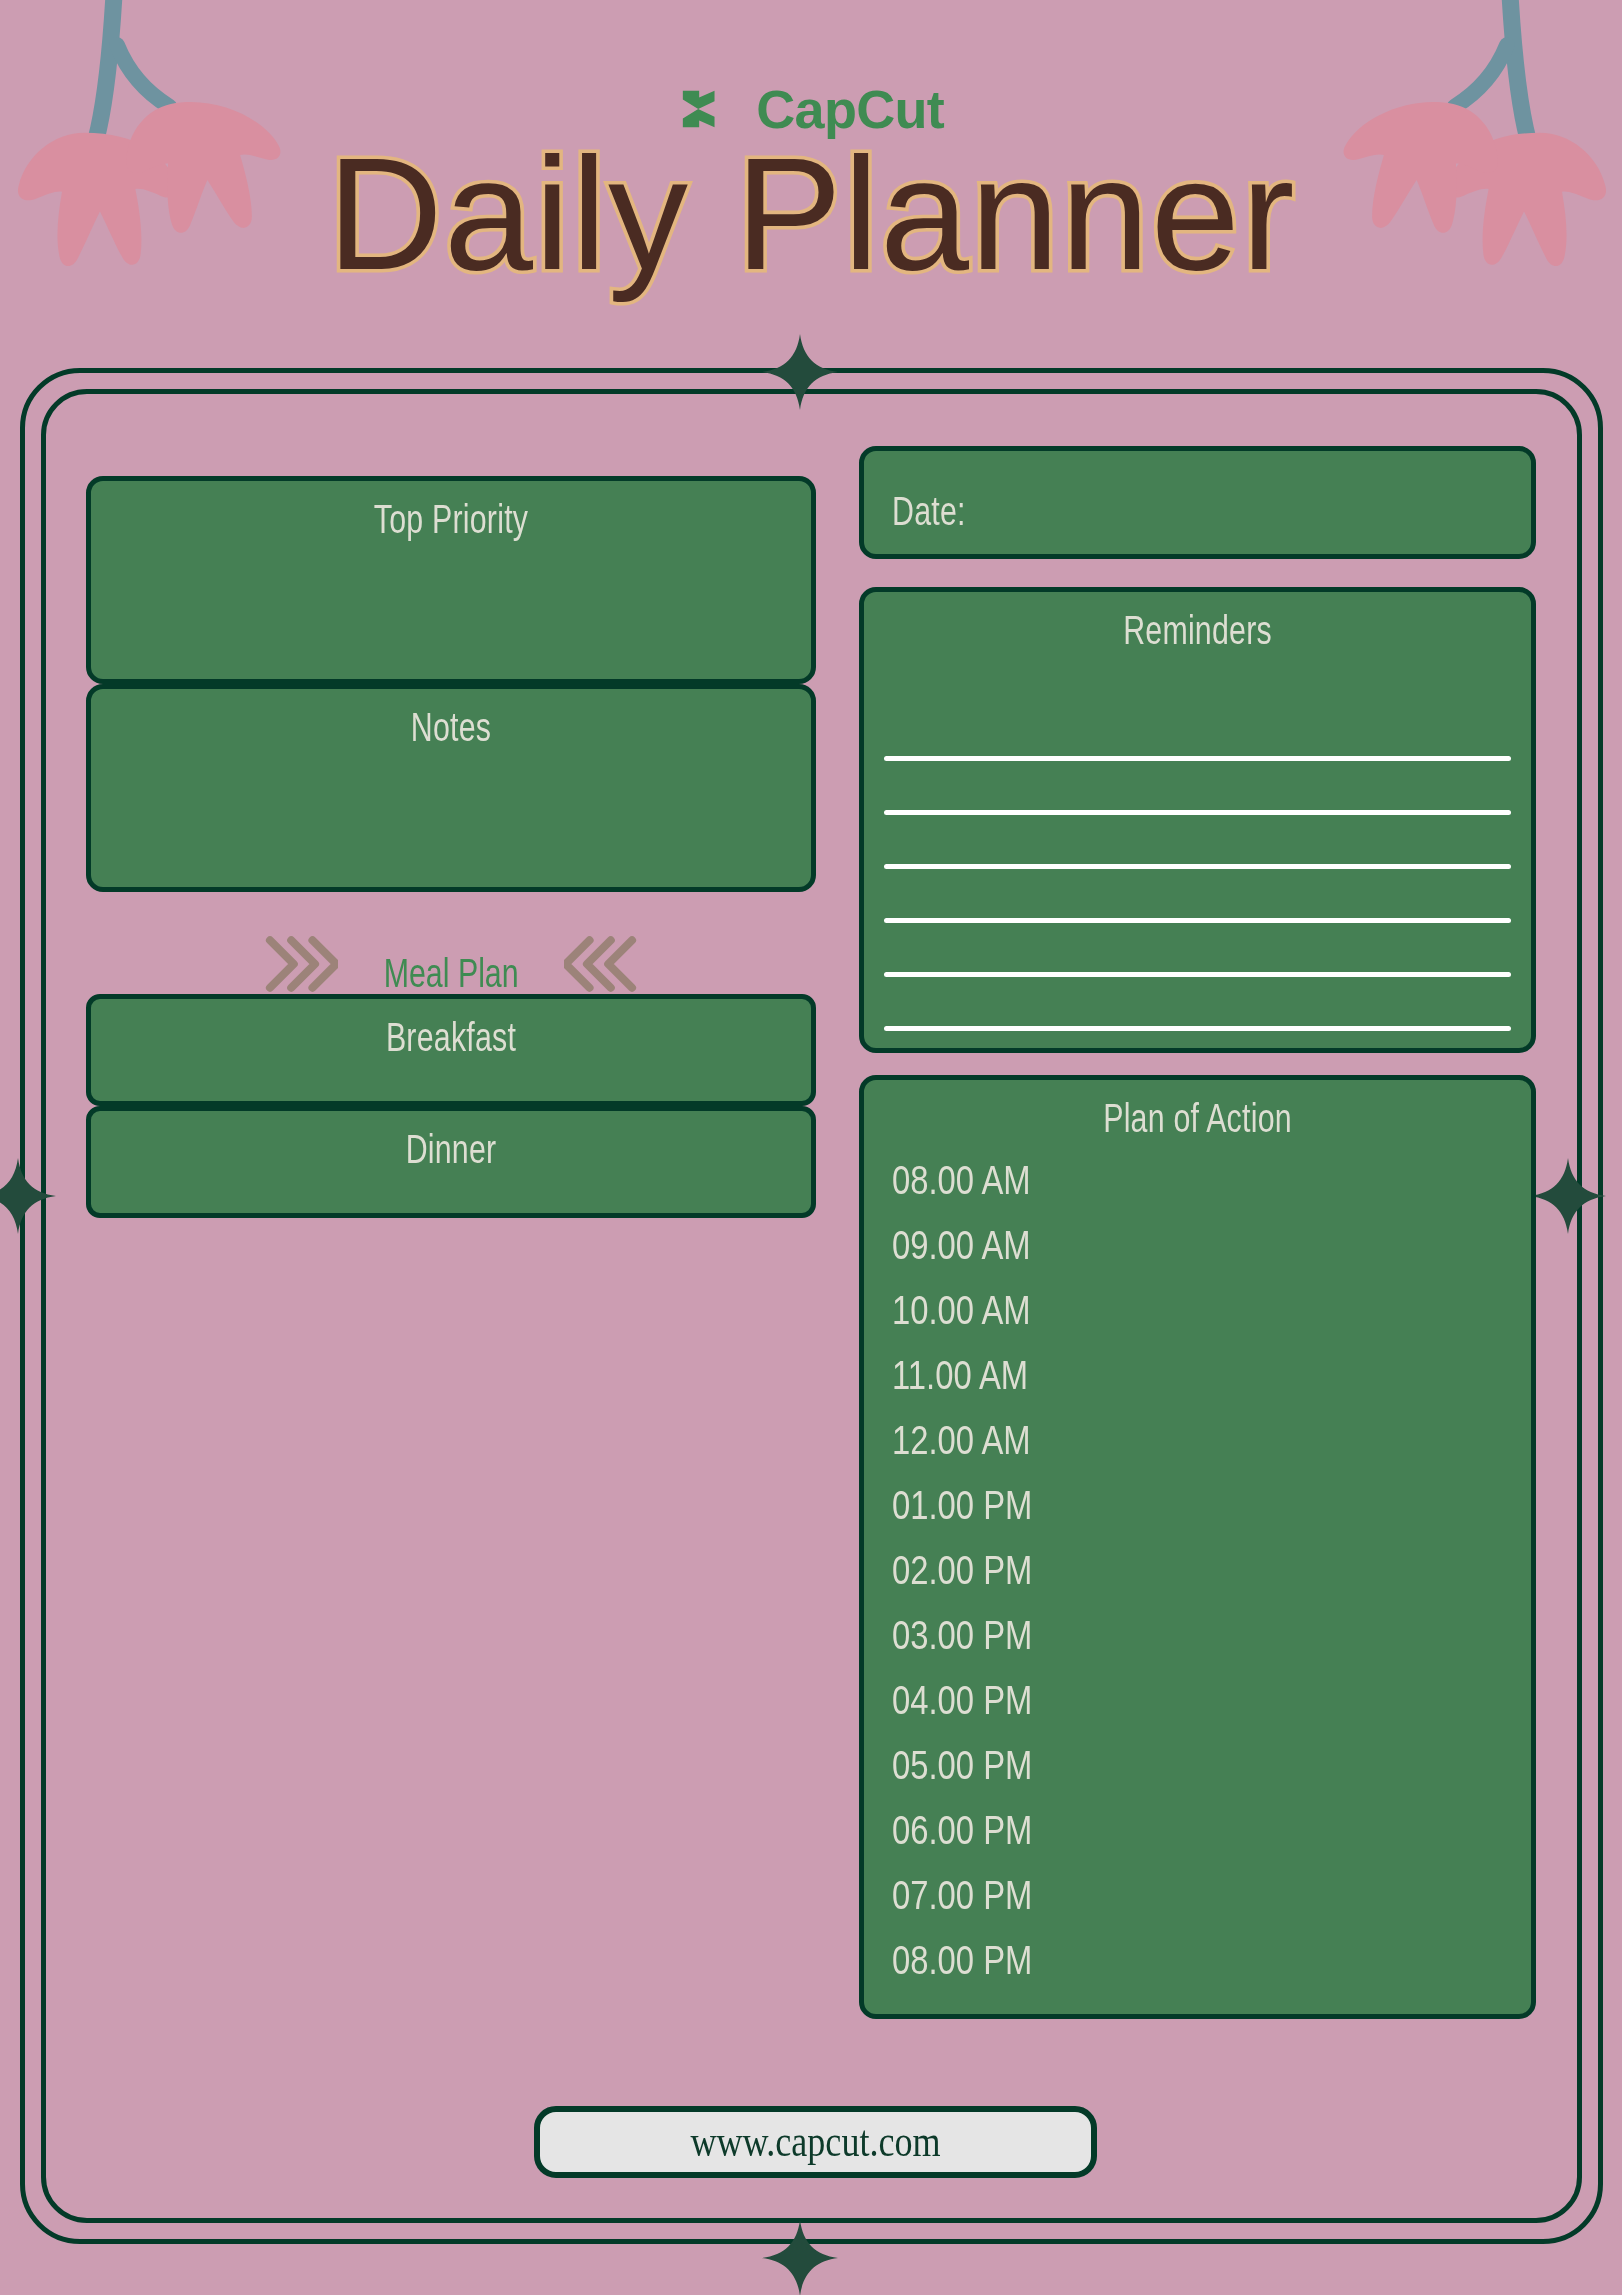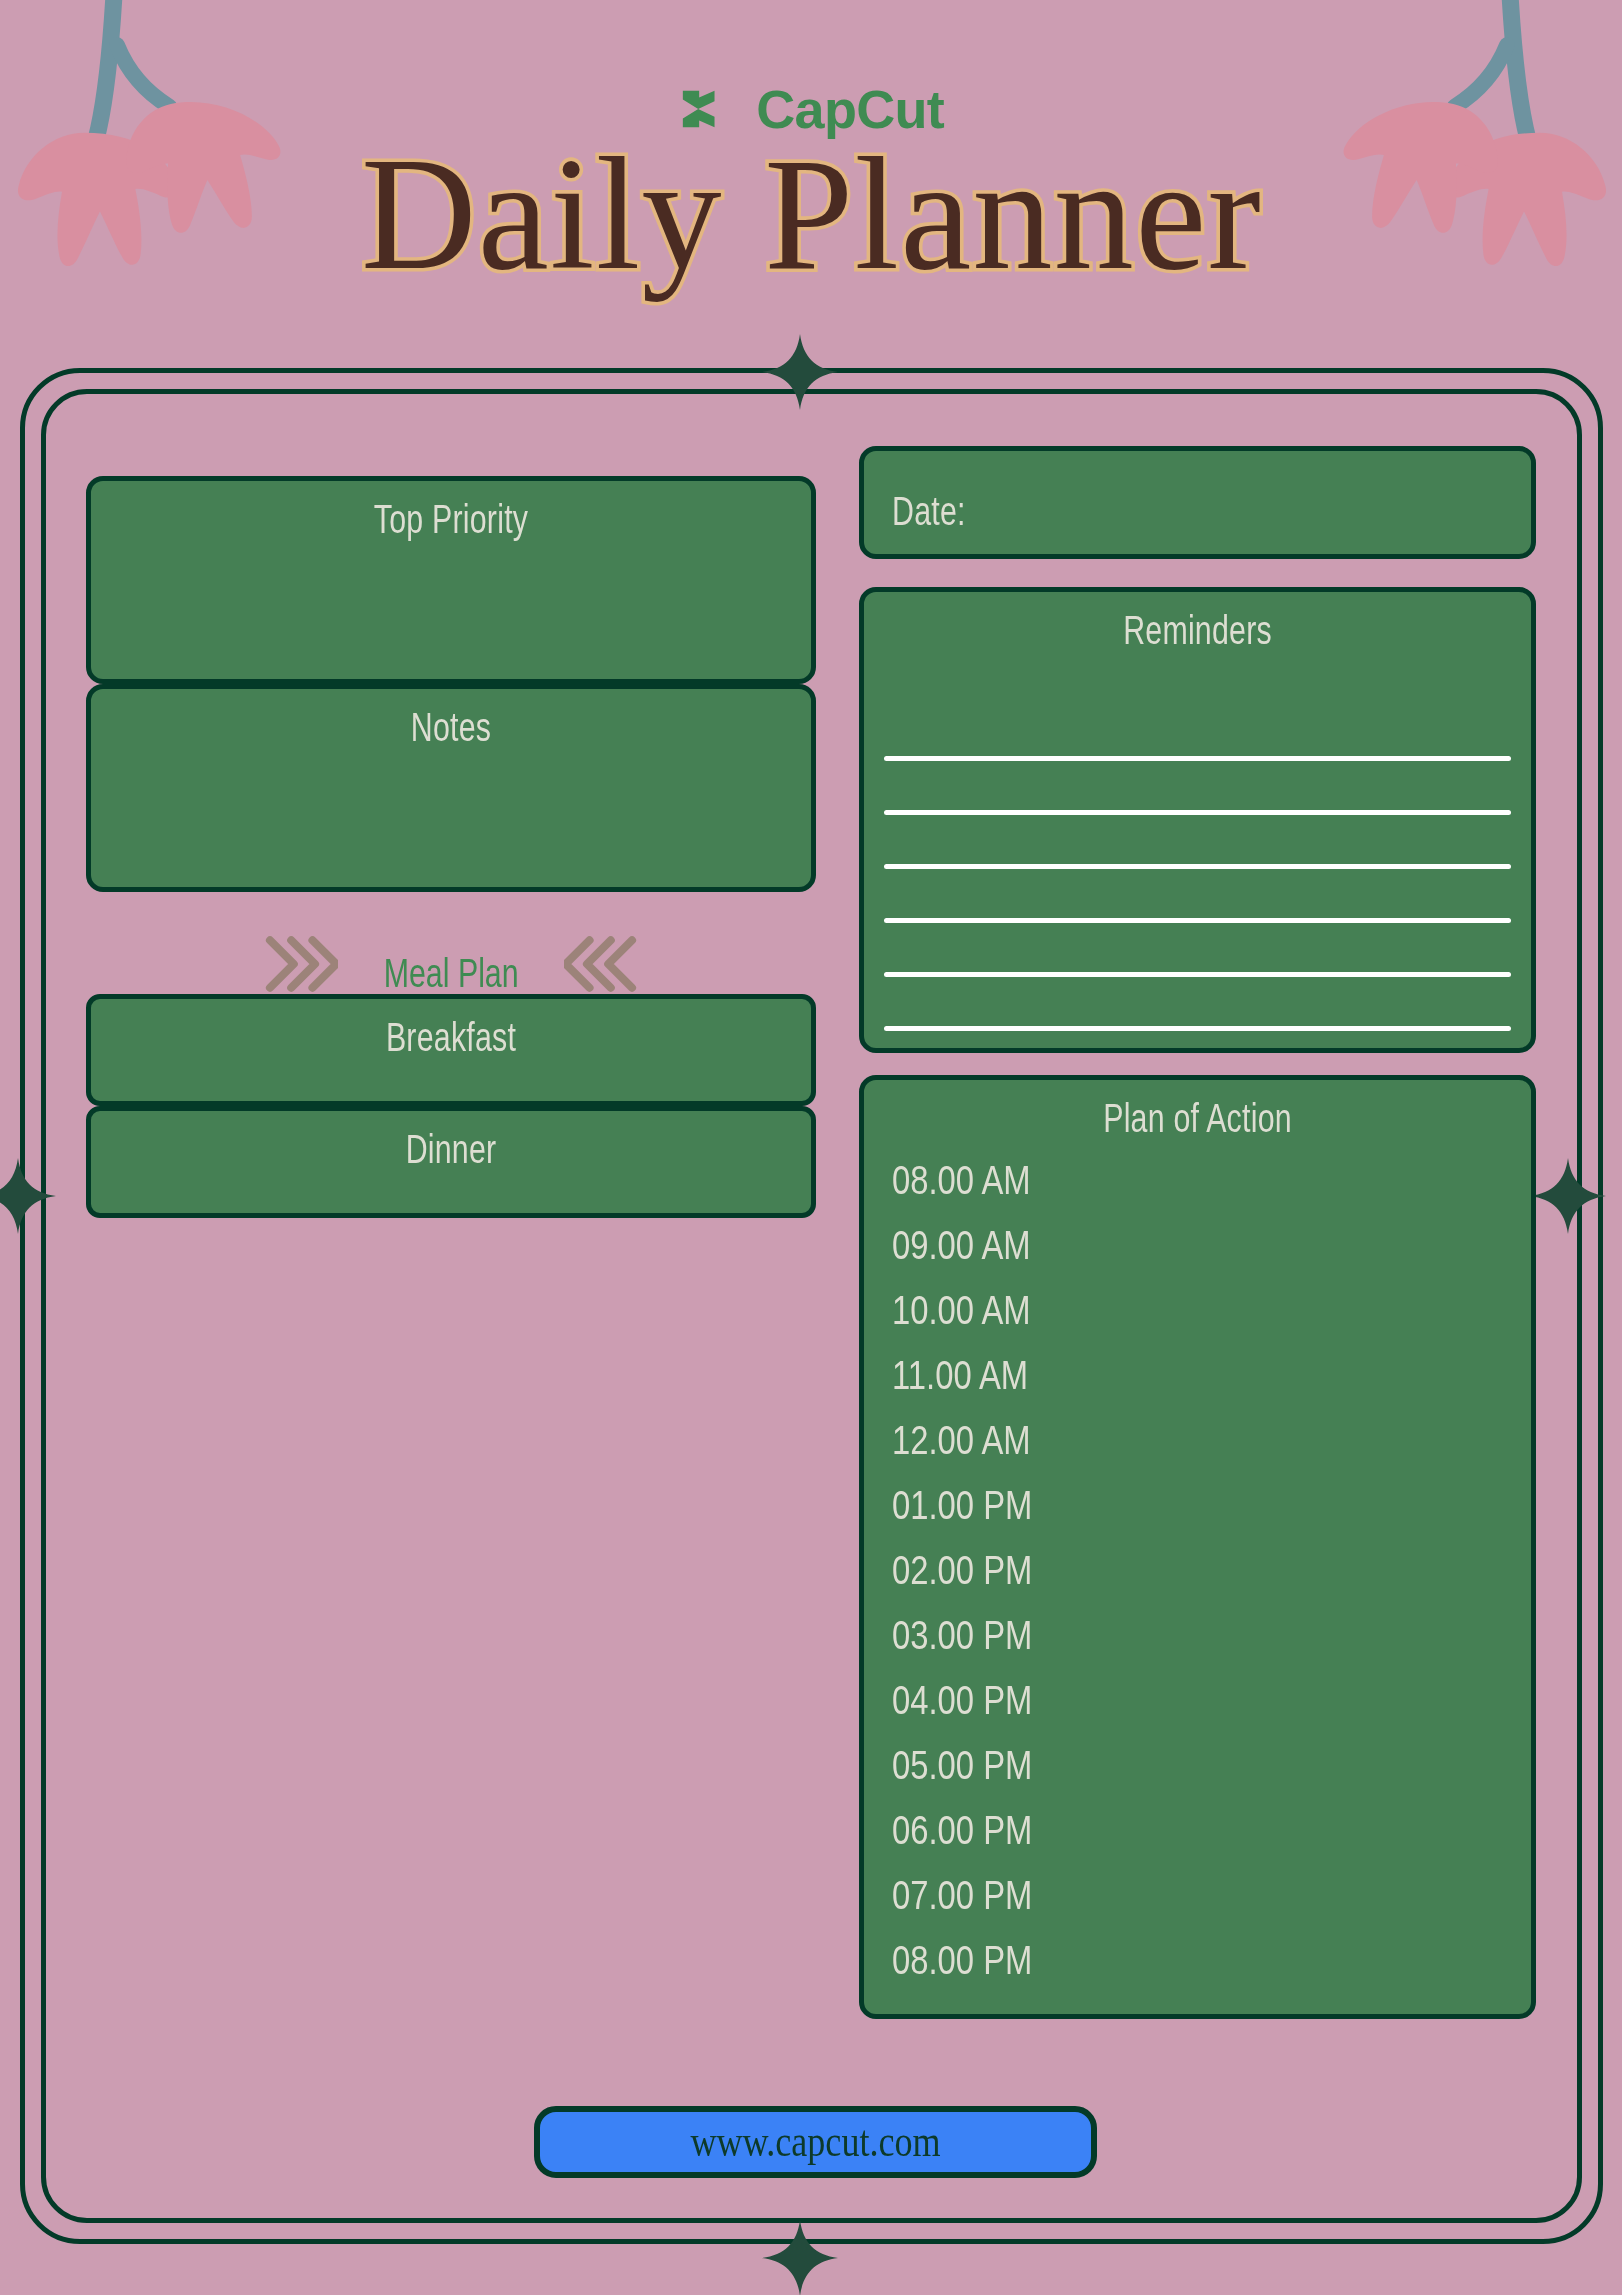--- a/index.html
+++ b/index.html
@@ -24,21 +24,21 @@
   .logo-mark{width:48px;height:48px;display:block;}
   .logo-word{
     font-size:54px;color:#3f8b52;font-weight:bold;
     letter-spacing:-0.7px;line-height:1;
     font-family:"Liberation Sans", sans-serif;
     margin-left:15px;
   }
   .title{
     position:absolute;top:134px;left:0;right:0;
     text-align:center;
-    font-family:Liberation Serif, serif;
+    font-family:Liberation Sans, sans-serif;
     font-size:160px;line-height:1;
     color:#4a2b22;
     -webkit-text-stroke:7.2px #e3b680;
     paint-order:stroke fill;
     letter-spacing:1.3px;
   }
 
   
   .frame-outer{
     position:absolute;
@@ -135,21 +135,21 @@
     transform-origin:left center;
     white-space:nowrap;
   }
 
   
   .footer-pill{
     position:absolute;
     left:534px;top:2106px;width:563px;height:72px;
     border:6.5px solid #033a28;
     border-radius:22px;
-    background:#3b82f6;
+    background:#e5e5e5;
     display:flex;align-items:center;justify-content:center;
     box-sizing:border-box;
   }
   .footer-text{
     font-family:"Liberation Serif", serif;
     color:#0d3a2a;font-size:44px;line-height:1;
     transform:scaleX(0.82);
     white-space:nowrap;
   }
 </style>

